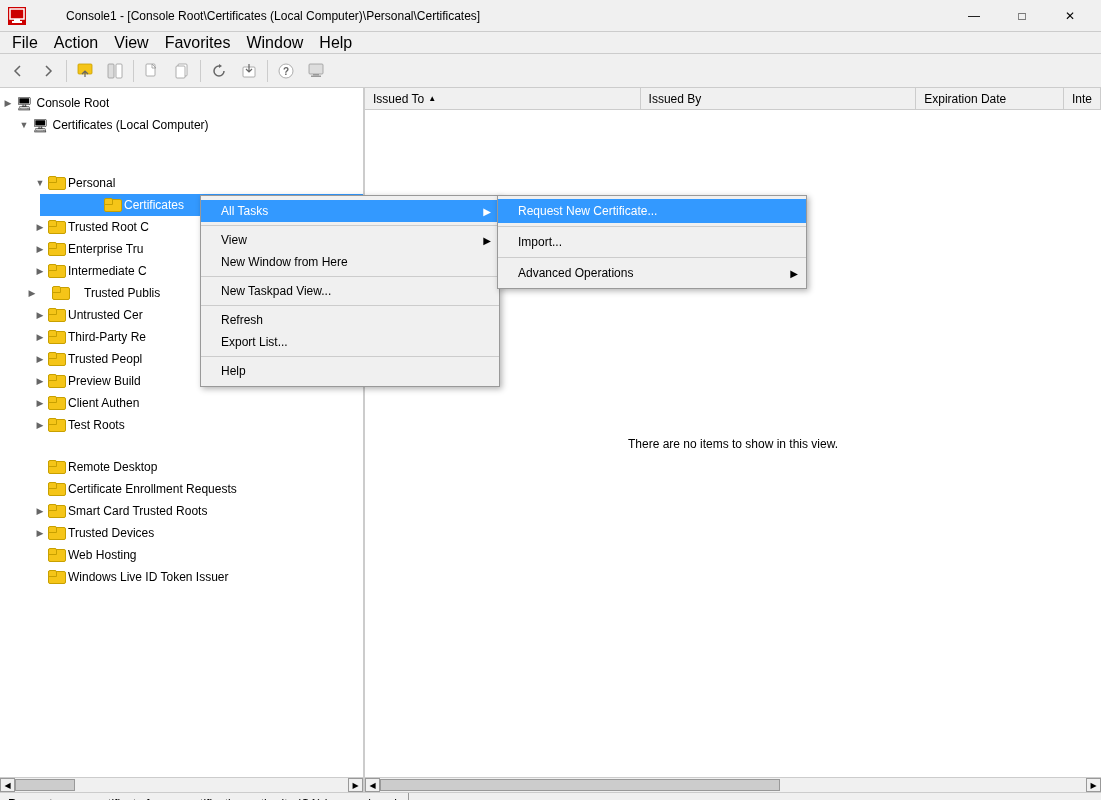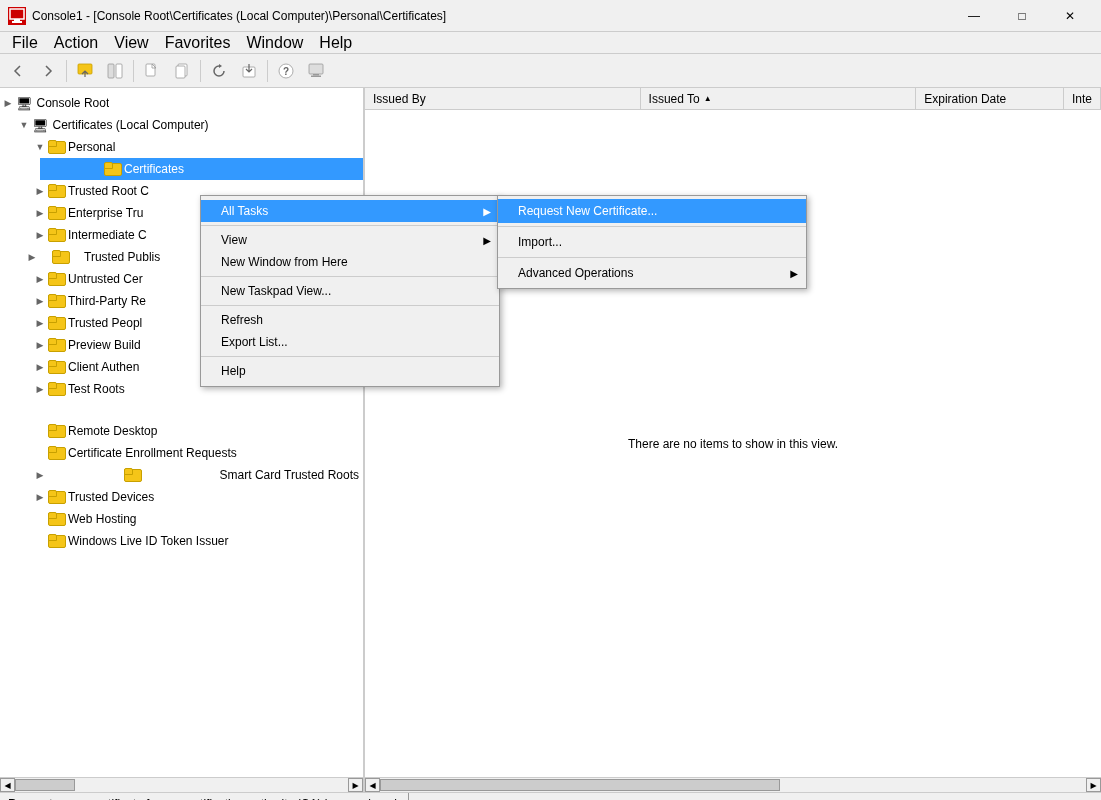--- a/index.html
+++ b/index.html
@@ -14,20 +14,21 @@
     }
 
     
     .title-bar {
       background: #f0f0f0;
       height: 32px;
       display: flex;
       align-items: center;
       padding: 0 8px;
       border-bottom: 1px solid #ccc;
+      gap: 34px;
     }
     .title-bar-icon {
       width: 18px;
       height: 18px;
       margin-right: 6px;
       background: #cc0000;
       display: inline-flex;
       align-items: center;
       justify-content: center;
       color: white;
@@ -447,21 +448,21 @@
       <span style="font-size:13px; margin-right:4px;">🖥</span>
       <span class="tree-label">Console Root</span>
     </div>
 
     <div class="tree-item" style="padding-left:16px;">
       <span class="tree-expand expanded"></span>
       <span style="font-size:13px; margin-right:4px;">🖥</span>
       <span class="tree-label">Certificates (Local Computer)</span>
     </div>
 
-    <div class="tree-item" style="padding-left:32px;">
+    <div class="tree-item" style="padding-left:32px;margin-top:36px;">
       <span class="tree-expand expanded"></span>
       <div class="folder-icon"></div>
       <span class="tree-label">Personal</span>
     </div>
 
     <div class="tree-item selected" style="padding-left:48px;">
       <span class="tree-expand" style="width:16px;"></span>
       <div class="folder-icon"></div>
       <span class="tree-label">Certificates</span>
     </div>
@@ -531,21 +532,21 @@
       <div class="folder-icon"></div>
       <span class="tree-label">Remote Desktop</span>
     </div>
 
     <div class="tree-item" style="padding-left:32px;">
       <span class="tree-expand" style="width:16px;"></span>
       <div class="folder-icon"></div>
       <span class="tree-label">Certificate Enrollment Requests</span>
     </div>
 
-    <div class="tree-item" style="padding-left:32px;justify-content:space-between;">
+    <div class="tree-item" style="padding-left:32px;">
       <span class="tree-expand collapsed"></span>
       <div class="folder-icon"></div>
       <span class="tree-label">Smart Card Trusted Roots</span>
     </div>
 
     <div class="tree-item" style="padding-left:32px;">
       <span class="tree-expand collapsed"></span>
       <div class="folder-icon"></div>
       <span class="tree-label">Trusted Devices</span>
     </div>
@@ -560,25 +561,25 @@
       <span class="tree-expand" style="width:16px;"></span>
       <div class="folder-icon"></div>
       <span class="tree-label">Windows Live ID Token Issuer</span>
     </div>
 
   </div>
 
   <div class="detail-pane">
     <div class="column-header">
       <div class="col-header-item" style="width:280px;">
-        <span>Issued By</span>
+        <span>Issued To</span>
+        <span style="margin-left:4px; font-size:8px;">▲</span>
       </div>
       <div class="col-header-item" style="width:280px;">
-        <span>Issued To</span>
-        <span style="margin-left:4px; font-size:8px;">▲</span>
+        <span>Issued By</span>
       </div>
       <div class="col-header-item" style="width:150px;">
         <span>Expiration Date</span>
       </div>
       <div class="col-header-item" style="flex:1;">
         <span>Inte</span>
       </div>
     </div>
     <div class="detail-content">
       <span>There are no items to show in this view.</span>

